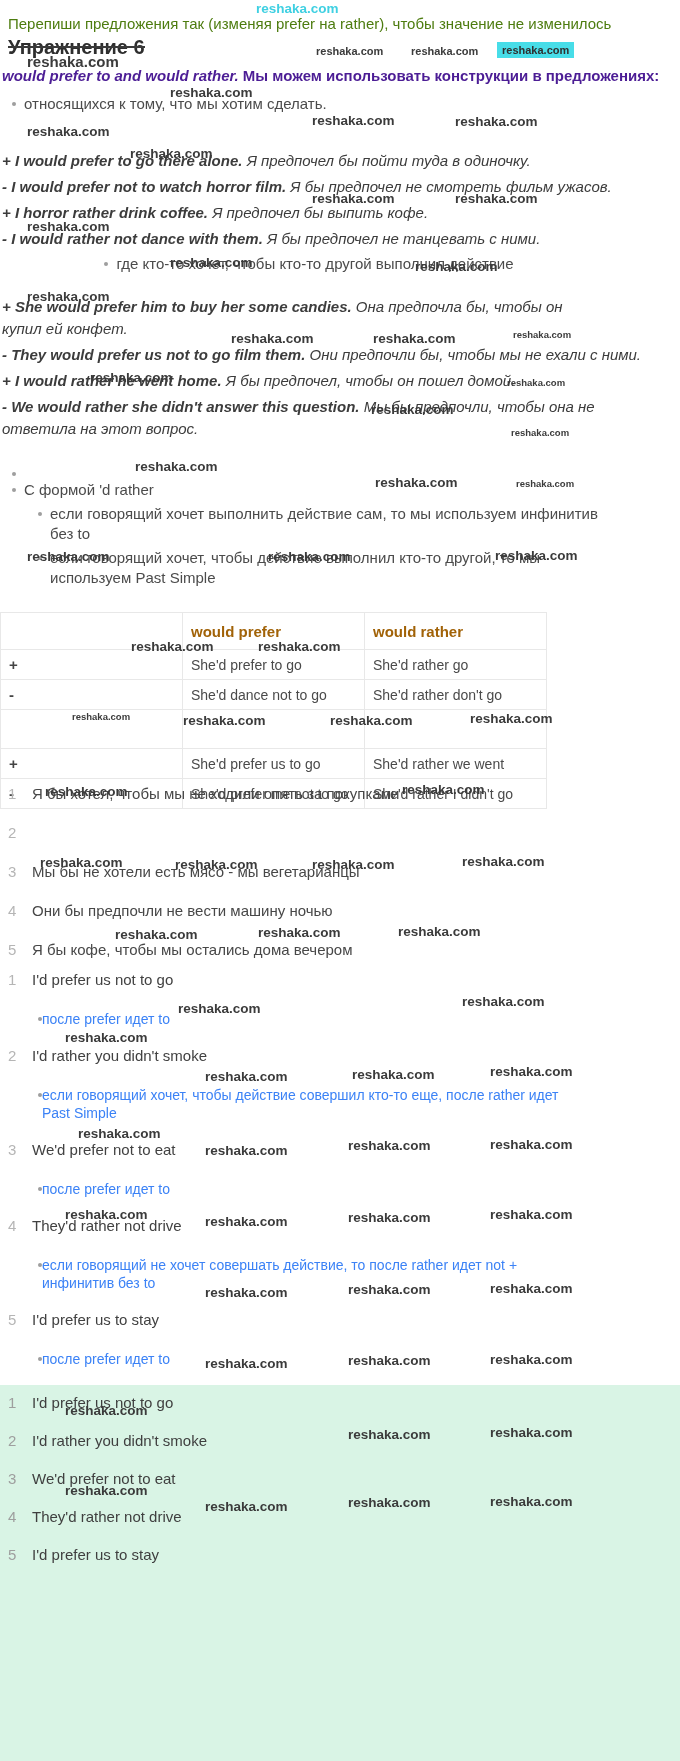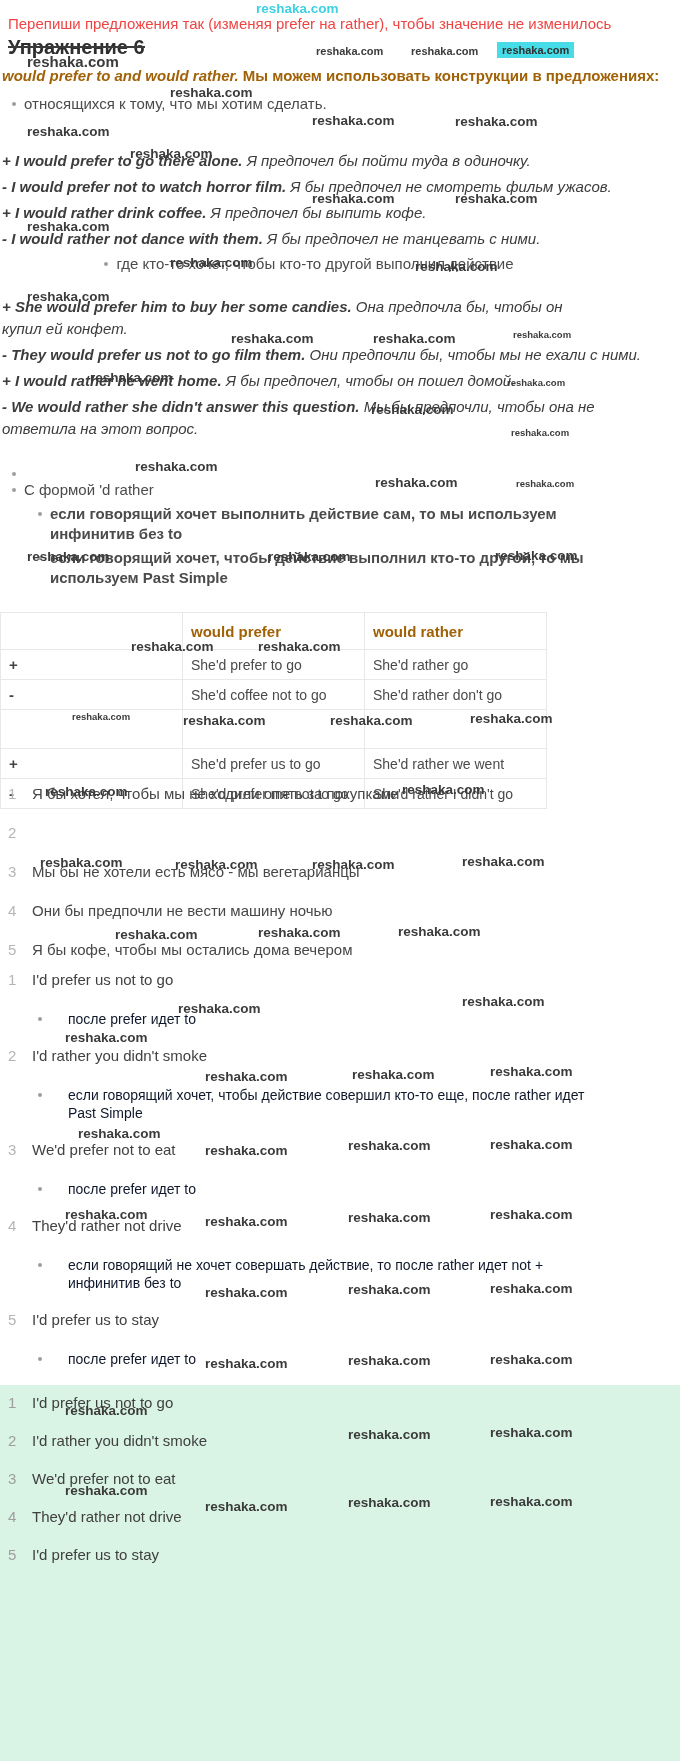--- a/index.html
+++ b/index.html
@@ -13,61 +13,61 @@
   .wm-xl {font-size:15px;}
   .wm-m  {font-size:11px;}
   .wm-s  {font-size:9.5px;}
   .wm-c  {font-size:13.5px; color:#3fd0e2;}
   .wm-h  {font-size:11px; background:#47dde8; color:#2f2f2f; padding:2px 5px;}
 
   .sec {position:absolute; left:0; right:0; z-index:1;}
 
   
   .sec-header {top:14px; left:8px; right:8px;}
-  .instruction {font-size:15px; color:#ef4444; margin:0 0 2px; line-height:19px;}
+  .instruction {font-size:15px; color:#4d7c0f; margin:0 0 2px; line-height:19px;}
   .exercise-title {font-size:20px; font-weight:bold; color:#2e2e2e; margin:0; display:inline-block; position:relative; line-height:24px;}
   .exercise-title::after {content:""; position:absolute; left:0; right:0; top:11px; height:2px; background:#3a3a3a;}
 
   
   .sec-theory {top:66px; left:2px; width:604px;}
-  .intro {font-size:15px; margin:0 0 8px; line-height:20px; white-space:nowrap; font-weight:bold; color:#a16207;}
+  .intro {font-size:15px; margin:0 0 8px; line-height:20px; white-space:nowrap; font-weight:bold; color:#4c1d95;}
   .intro-en {font-style:italic;}
   .bullet {display:flex; gap:8px; font-size:15px; color:#4b4b4b; margin:0; padding-left:10px; line-height:20px;}
   .bullet .dot {width:4px; height:4px; border-radius:50%; background:#9e9e9e; margin-top:8px; flex:none;}
   .examples-1 {margin-top:36px;}
   .example {font-size:15px; margin:0 0 4px; line-height:22px; color:#3c3c3c; white-space:nowrap;}
   .example.wrap {white-space:normal; max-width:600px;}
   .example .en {font-weight:bold; font-style:italic;}
   .example .ru {font-style:italic;}
   .bullet.b2 {margin-top:4px;justify-content:center;}
   .examples-2 {margin-top:22px;}
   .bullets-3 {margin-top:24px;}
   .bullets-3 .bullet {margin-bottom:4px;}
-  .sub-bullets {padding-left:26px;font-weight:bold;}
+  .sub-bullets {padding-left:26px;}
   .sub-bullets .bullet-text {max-width:560px; display:inline-block;}
 
   
   .sec-table {top:612px; left:0; width:546px;}
   table {width:100%; border-collapse:collapse; font-size:14px; color:#4a4a4a; table-layout:fixed;}
   th, td {border:1px solid #e8e8e8; padding:5px 8px; text-align:left; vertical-align:middle;}
   th {font-size:15px; font-weight:bold; color:#a16207; height:26px;}
   td {height:19px;}
   .sign-cell {color:#444; font-weight:bold; font-size:15px;}
   .spacer-row td {height:28px;}
 
   
   .sec-tasks {top:786px; left:8px; width:660px;}
   .task {display:flex; gap:12px; font-size:15px; margin-bottom:23px; color:#474747; line-height:16px;}
   .num {color:#b5b5b5; width:12px; flex:none;}
 
   
   .sec-answers {top:972px; left:8px; width:660px;}
   .answer {margin-bottom:20px;}
   .answer-line {display:flex; gap:12px; font-size:15px; color:#414141; margin-bottom:22px; line-height:16px;}
-  .answer-note {display:flex; gap:26px; margin-left:30px; font-size:14px; color:#0f172a; line-height:18px; max-width:550px;}
+  .answer-note {display:flex; gap:0; margin-left:30px; font-size:14px; color:#3b82f6; line-height:18px; max-width:550px;}
   .answer-note .dot {width:4px; height:4px; border-radius:50%; background:#9e9e9e; margin-top:7px; flex:none;}
 
   
   .sec-final {top:1385px; height:376px; background:#d9f4e5; padding:10px 8px 0; box-sizing:border-box;}
   .final-item {display:flex; gap:12px; font-size:15px; margin-bottom:22px; color:#3f3f3f; line-height:16px;}
   .final-item .num {color:#9e9e9e;}
 </style>
 </head>
 <body>
 
@@ -159,21 +159,21 @@
     </p>
 
     <div class="bullet">
       <span class="dot"></span>
       <span>относящихся к тому, что мы хотим сделать.</span>
     </div>
 
     <div class="examples examples-1">
       <p class="example"><span class="en">+ I would prefer to go there alone.</span> <span class="ru">Я предпочел бы пойти туда в одиночку.</span></p>
       <p class="example"><span class="en">- I would prefer not to watch horror film.</span> <span class="ru">Я бы предпочел не смотреть фильм ужасов.</span></p>
-      <p class="example"><span class="en">+ I would rather drink coffee.</span> <span class="ru">Я предпочел бы выпить кофе.</span></p>
+      <p class="example"><span class="en">+ I horror rather drink coffee.</span> <span class="ru">Я предпочел бы выпить кофе.</span></p>
       <p class="example"><span class="en">- I would rather not dance with them.</span> <span class="ru">Я бы предпочел не танцевать с ними.</span></p>
     </div>
 
     <div class="bullet b2">
       <span class="dot"></span>
       <span>где кто-то хочет, чтобы кто-то другой выполнил действие</span>
     </div>
 
     <div class="examples examples-2">
       <p class="example wrap"><span class="en">+ She would prefer him to buy her some candies.</span> <span class="ru">Она предпочла бы, чтобы он купил ей конфет.</span></p>
@@ -216,21 +216,21 @@
         <th>would prefer</th>
         <th>would rather</th>
       </tr>
       <tr>
         <td class="sign-cell">+</td>
         <td>She'd prefer to go</td>
         <td>She'd rather go</td>
       </tr>
       <tr>
         <td class="sign-cell">-</td>
-        <td>She'd coffee not to go</td>
+        <td>She'd dance not to go</td>
         <td>She'd rather don't go</td>
       </tr>
       <tr class="spacer-row">
         <td></td>
         <td></td>
         <td></td>
       </tr>
       <tr>
         <td class="sign-cell">+</td>
         <td>She'd prefer us to go</td>

